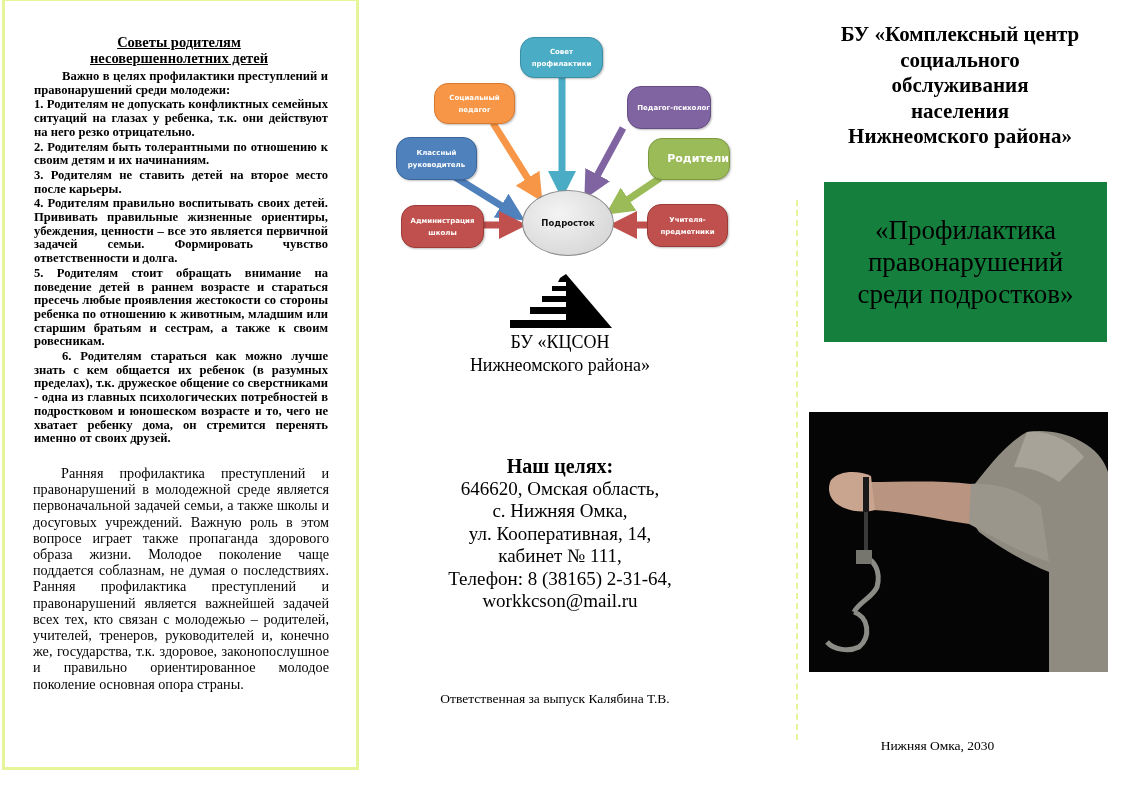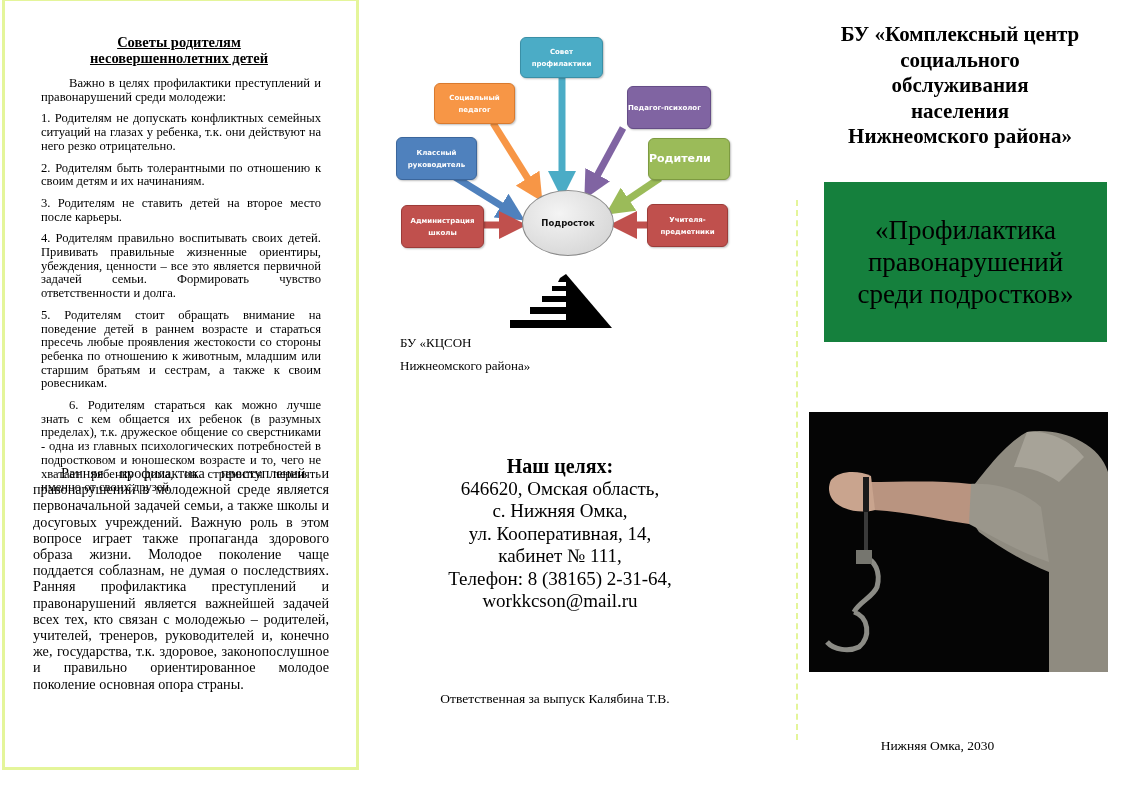--- a/index.html
+++ b/index.html
@@ -6,45 +6,45 @@
   body { width: 1123px; height: 794px; position: relative; overflow: hidden;
          font-family: "Liberation Serif", "DejaVu Serif", serif; color: #000; }
 
   
   .left-panel { position: absolute; left: 2px; top: -2px; width: 357px; height: 772px;
                 border: 3px solid #e4f59a; box-sizing: border-box; }
   .left-title { position: absolute; left: 28px; top: 34px; width: 302px; text-align: center;
                 font-weight: bold; font-size: 14.5px; line-height: 16px; text-decoration: underline; }
   .left-body { position: absolute; left: 33px; top: 69px; width: 296px; text-align: justify;
                font-size: 12.6px; line-height: 13.7px; }
-  .left-body p { margin: 8px; }
+  .left-body p { margin: 1px; font-weight: bold; }
   .left-body .ind { text-indent: 28px; }
   .left-body2 { position: absolute; left: 33px; top: 465px; width: 296px; text-align: justify;
                 font-size: 14.2px; line-height: 16.2px; }
   .left-body2 p { margin: 0; text-indent: 28px; }
 
   
   .diagram { position: absolute; left: 385px; top: 25px; width: 360px; height: 240px; }
   .diagram svg { position: absolute; left: 0; top: 0; }
-  .dbox { position: absolute; border-radius: 6px; color: #fff;
+  .dbox { position: absolute; border-radius: 14px; color: #fff;
           font-family: "DejaVu Sans", "Liberation Sans", sans-serif; font-weight: bold;
           font-size: 7px; line-height: 12px; display: flex; align-items: center;
-          justify-content: flex-start; text-align: center; box-sizing: border-box;
+          justify-content: flex-end; text-align: center; box-sizing: border-box;
           box-shadow: 1px 1px 2px rgba(0,0,0,0.25); }
   .dbox.big { font-size: 11px; }
   .ellipse { position: absolute; left: 137px; top: 165px; width: 92px; height: 66px;
              border-radius: 50%; background: radial-gradient(ellipse at 40% 35%, #f4f4f4, #cfcfcf);
              border: 1px solid #8a8a8a; box-sizing: border-box; display: flex;
              align-items: center; justify-content: center;
              font-family: "DejaVu Sans", "Liberation Sans", sans-serif; font-weight: bold;
              font-size: 8.5px; color: #111; }
 
   .logo { position: absolute; left: 508px; top: 272px; width: 104px; height: 56px; }
-  .org-short { position: absolute; left: 400px; top: 331px; width: 320px; 
-               font-size: 13px; line-height: 23px; }
+  .org-short { position: absolute; left: 400px; top: 331px; width: 320px; text-align: center;
+               font-size: 18px; line-height: 23px; }
   .address { position: absolute; left: 400px; top: 455px; width: 320px; text-align: center;
              font-size: 19px; line-height: 22.5px; }
   .address .addr-title { font-weight: bold; font-size: 20px; }
   .responsible { position: absolute; left: 400px; top: 691px; width: 310px; text-align: center;
                  font-size: 13.5px; }
 
   
   .dashed-line { position: absolute; left: 796px; top: 200px; height: 540px; width: 0;
                  border-left: 2px dashed #e4f59a; }
   .org-full { position: absolute; left: 805px; top: 22px; width: 310px; text-align: center;

